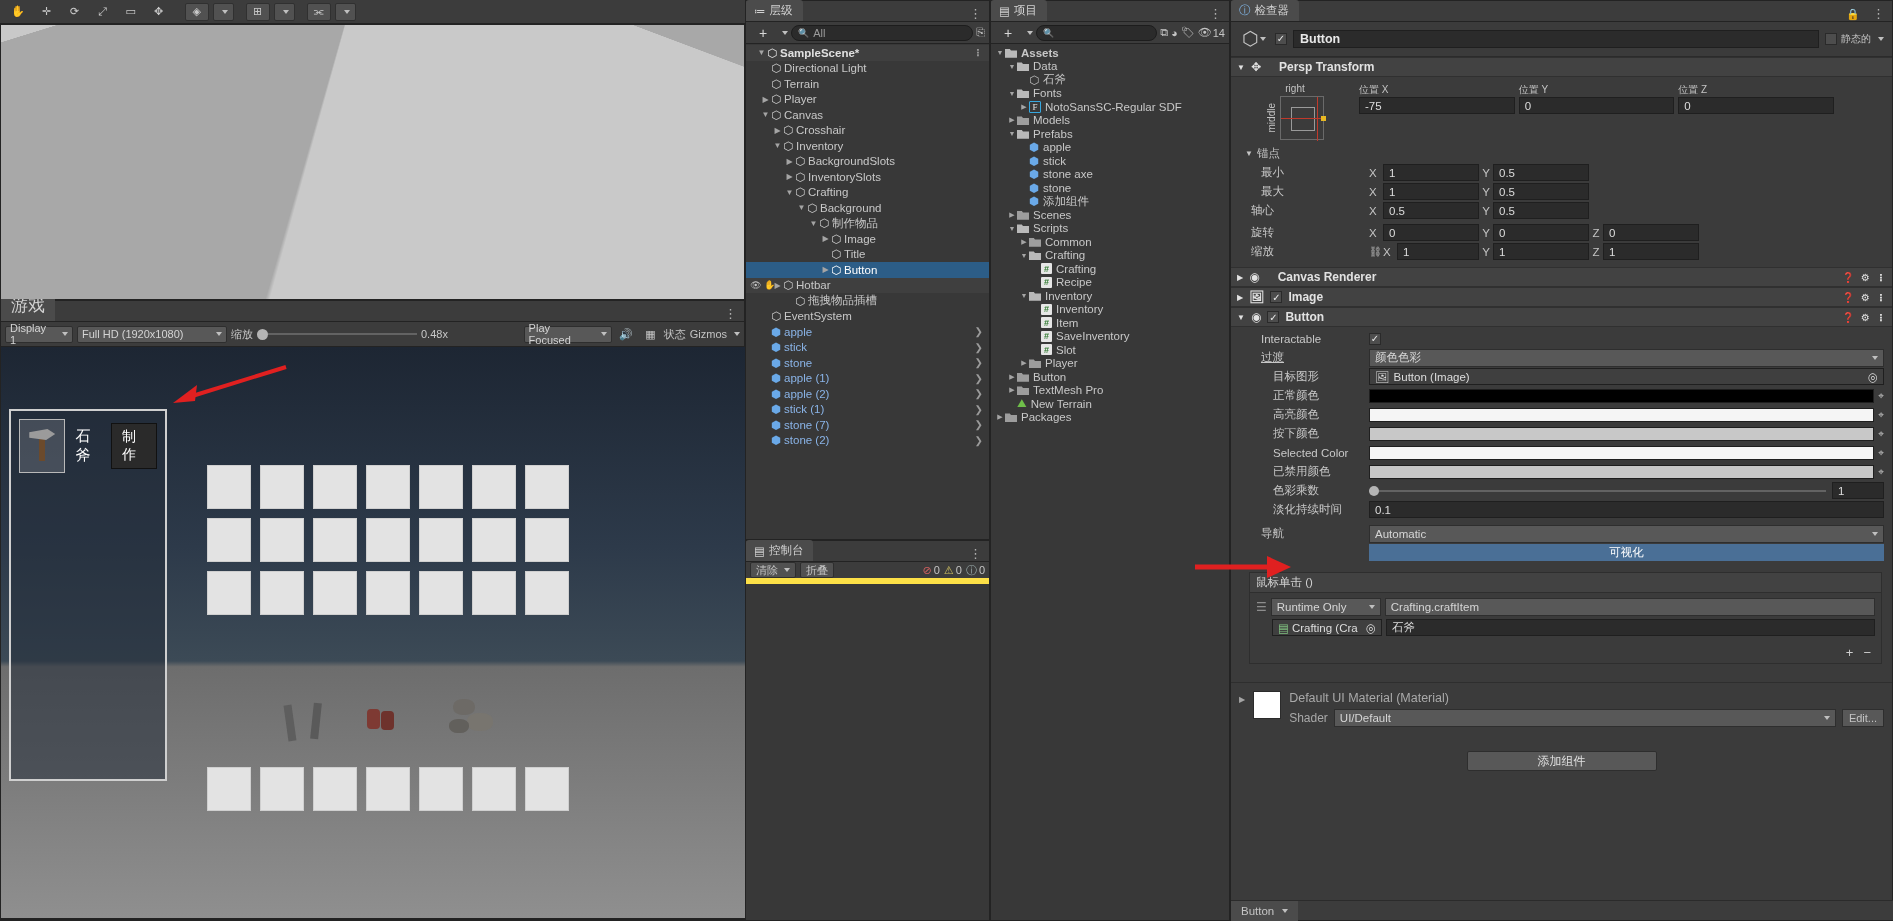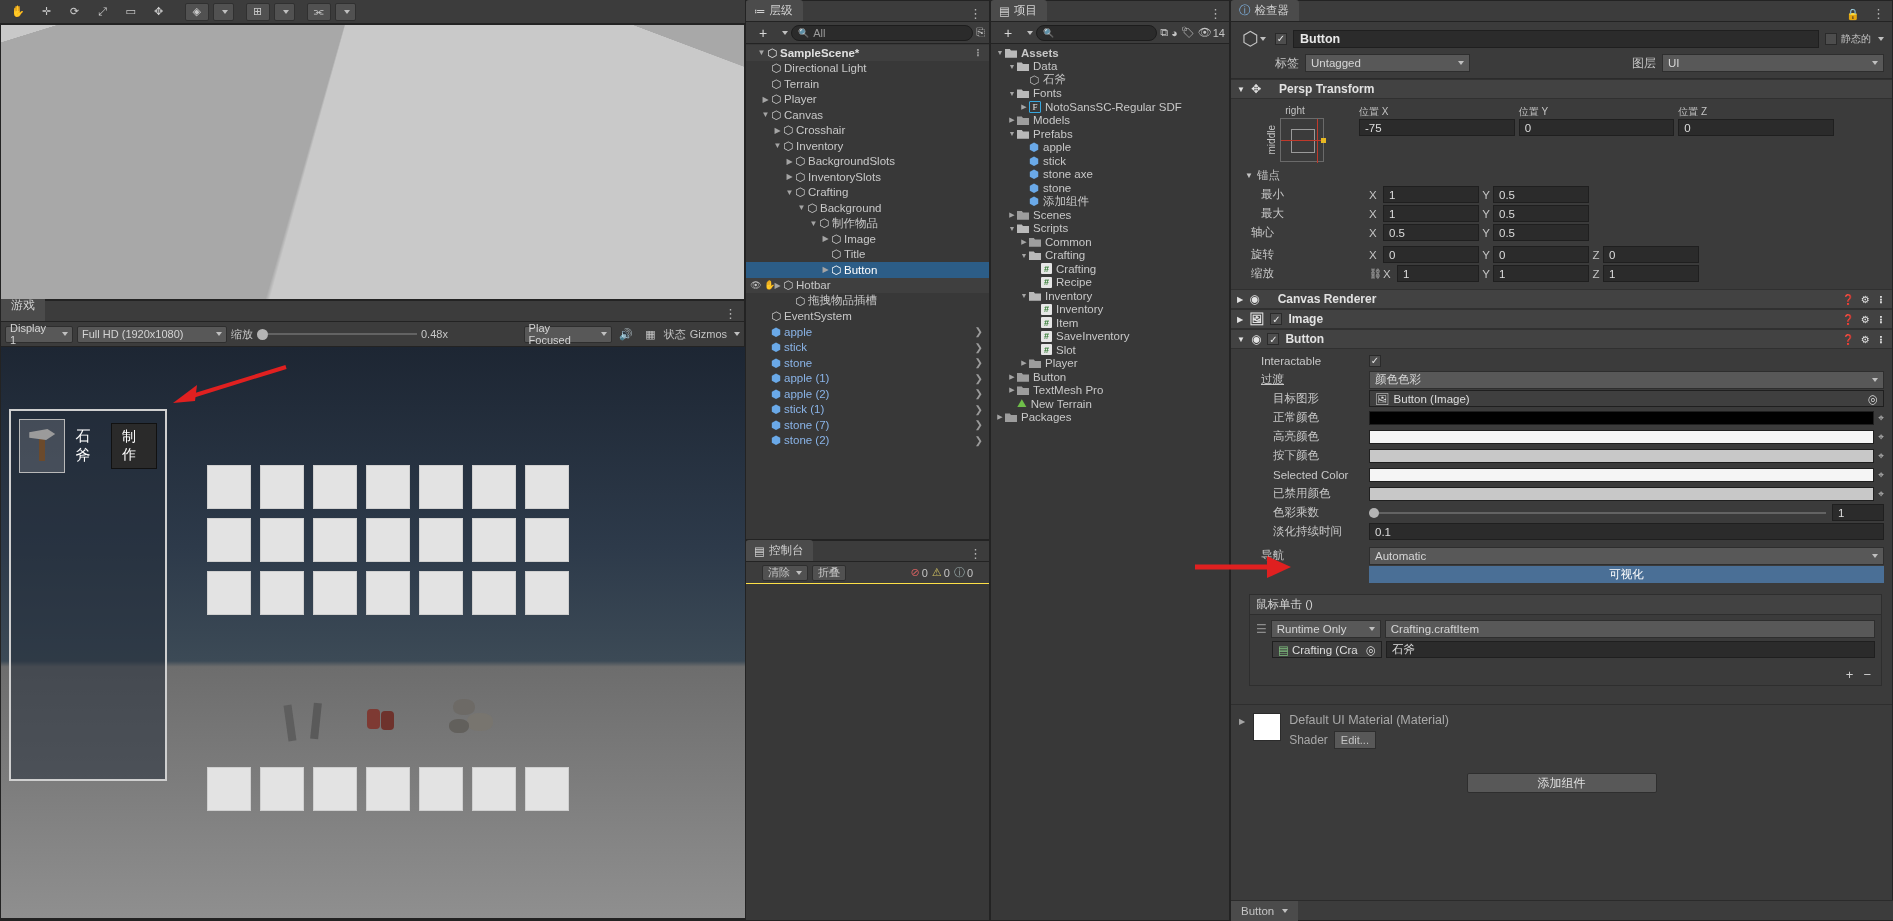--- a/index.html
+++ b/index.html
@@ -62,22 +62,22 @@
      white-space:nowrap; padding-left:2px;}
   .hrow.sel { background:#2c5d87; color:#fff;}
   .hrow.shade { background:#3f3f3f; }
   .hrow .arrow { width:11px; text-align:center; font-size:8px; color:#a5a5a5; flex:0 0 11px;}
   .hrow .ico { margin-right:3px; }
   .blue { color:#8ab4e8; }
   .chev { margin-left:auto; padding-right:6px; color:#9b9b9b; font-size:10px;}
 
   
   #console { left:745px; top:540px; width:245px; height:381px; }
-  .c-bar { height:22px; display:flex; align-items:center; gap:4px; padding:0 16px;
-     background:#3c3c3c; border-bottom:1px solid #fde047; font-size:11px;}
+  .c-bar { height:22px; display:flex; align-items:center; gap:4px; padding:0 4px;
+     background:#3c3c3c; border-bottom:6px solid #fde047; font-size:11px;}
   .c-btn { height:16px; background:#515151; border:1px solid #2e2e2e; border-radius:2px;
      padding:0 5px; display:flex;align-items:center;gap:3px; font-size:11px;}
   .cnt { display:flex;align-items:center;gap:2px;font-size:11px;color:#c4c4c4;}
 
   
   #project { left:990px; top:0; width:240px; height:921px; }
   .prow { height:13.5px; display:flex; align-items:center; font-size:11.5px; color:#c8c8c8;
      white-space:nowrap;}
   .prow .arrow { width:10px; text-align:center; font-size:7px; color:#a5a5a5; flex:0 0 10px;}
   .folder { width:12px;height:10px;margin-right:4px; flex:0 0 12px;}
@@ -197,21 +197,21 @@
       <div style="position:absolute;left:20px;top:38px;width:0;height:0;border-top:7px solid transparent;border-bottom:7px solid transparent;border-right:17px solid #b9b9b9;transform:rotate(-12deg);"></div>
       <div style="position:absolute;left:26px;top:48px;width:0;height:0;border-left:6px solid transparent;border-right:6px solid transparent;border-top:16px solid #b0b0b0;transform:rotate(22deg);"></div>
       <div style="position:absolute;left:42px;top:48px;width:0;height:0;border-left:5px solid transparent;border-right:5px solid transparent;border-top:14px solid #c2c2c2;"></div>
       <div class="persp">≺ <span>Persp</span></div>
     </div>
     <div class="dots" style="position:absolute;right:2px;bottom:2px;">⋮</div>
   </div>
 
   <div class="panel" id="game-view">
     <div style="height:21px;background:#3c3c3c;display:flex;align-items:flex-end;border-bottom:1px solid #232323;">
-      <div style="height:21px;padding:16px 10px;background:#4b4b4b;display:flex;align-items:center;font-size:12px;color:#d2d2d2;">游戏</div>
+      <div style="height:21px;padding:16px 10px;background:#4b4b4b;display:flex;align-items:center;font-size:17px;color:#d2d2d2;">游戏</div>
       <div style="flex:1"></div>
       <div class="dots">⋮</div>
     </div>
     <div class="gv-bar">
       <div class="gv-sel" style="width:68px">
         <span style="flex:1">Display 1</span>
           <span class="caret"></span>
       </div>
       <div class="gv-sel" style="width:150px">
         <span style="flex:1">Full HD (1920x1080)</span>
@@ -679,34 +679,20 @@
 
     <div class="i-head">
       <div class="i-row">
         <div style="width:30px;display:flex;align-items:center;justify-content:center;font-size:19px;color:#c5c5c5;">⬡<span class="caret" style="margin-left:1px"></span></div>
         <div class="chk">✓</div>
         <div class="namefield">Button</div>
         <div style="display:flex;align-items:center;gap:4px;">
           <div class="chk"></div>
           <span class="tiny">静态的</span>
           <span class="caret"></span>
-        </div>
-      </div>
-      <div class="i-row" style="margin-top:4px;">
-        <div style="width:30px"></div>
-        <span>标签</span>
-        <div class="ddown" style="width:165px">
-          <span>Untagged</span>
-            <span class="caret"></span>
-        </div>
-        <div style="flex:1"></div>
-        <span>图层</span>
-        <div class="ddown" style="width:222px">
-          <span>UI</span>
-            <span class="caret"></span>
         </div>
       </div>
     </div>
 
     <div class="comp-head">
       <span style="font-size:8px">▼</span>
       <span>✥</span>
       <span style="margin-left:12px">Persp Transform</span>
     </div>
     <div class="rtwrap">
@@ -917,20 +903,24 @@
       </div>
     </div>
 
     <div style="margin-top:18px;border-top:1px solid #2e2e2e;padding:8px;display:flex;gap:8px;">
       <span style="font-size:8px;align-self:flex-start;padding-top:4px;color:#a5a5a5">▶</span>
       <div style="width:28px;height:28px;background:#fff;border:1px solid #2b2b2b;"></div>
       <div style="flex:1">
         <div style="font-size:12.5px;color:#a9a9a9;">Default UI Material (Material)</div>
         <div style="display:flex;align-items:center;gap:6px;margin-top:4px;">
           <span style="color:#a9a9a9">Shader</span>
+          <div class="ddown" style="flex:1">
+            <span>UI/Default</span>
+              <span class="caret"></span>
+            </div>
           <div style="height:18px;background:#585858;border:1px solid #2e2e2e;padding:0 6px;display:flex;align-items:center;font-size:11px;">Edit...</div>
         </div>
       </div>
     </div>
 
     <div style="display:flex;justify-content:center;margin-top:16px;">
       <div style="width:190px;height:20px;background:#585858;border:1px solid #2e2e2e;border-radius:2px;
            display:flex;align-items:center;justify-content:center;font-size:12px;color:#e0e0e0;">添加组件</div>
     </div>
 

